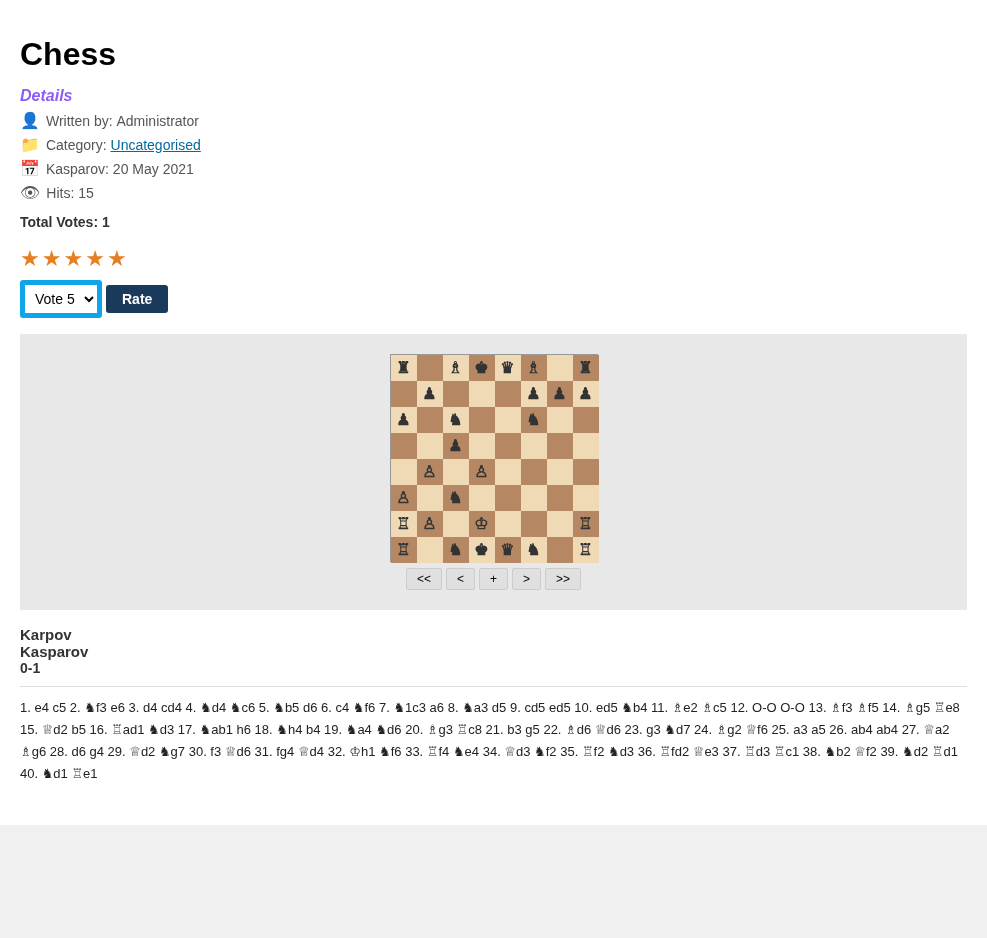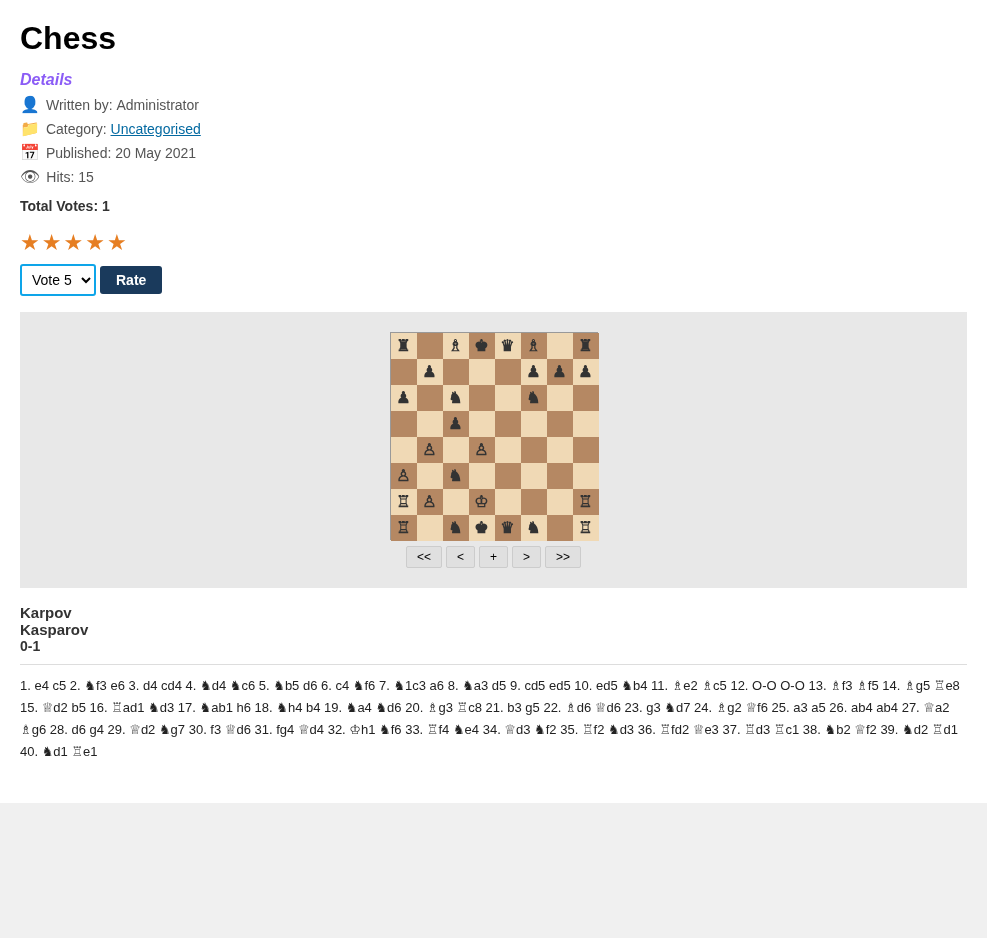--- a/index.html
+++ b/index.html
@@ -6,21 +6,21 @@
     body {
       font-family: Arial, sans-serif;
       font-size: 14px;
       background: #f0f0f0;
       color: #333;
     }
     .page-wrapper {
       background: #fff;
       max-width: 987px;
       margin: 0 auto;
-      padding: 20px 20px 40px 20px;
+      padding: 36px 20px 40px 20px;
     }
     h1.article-title {
       font-size: 32px;
       font-weight: bold;
       margin-bottom: 14px;
       color: #000;
     }
     .details-section {
       margin-bottom: 10px;
     }
@@ -65,21 +65,21 @@
       margin-right: 2px;
     }
     .vote-row {
       display: flex;
       align-items: center;
       gap: 4px;
     }
     .vote-select-wrapper {
       display: flex;
       align-items: center;
-      border: 2px solid #0ea5e9;
+      border: 5px solid #0ea5e9;
       background: #fff;
       border-radius: 3px;
       overflow: hidden;
     }
     .vote-select {
       border: none;
       outline: none;
       padding: 5px 6px;
       font-size: 14px;
       background: transparent;
@@ -195,21 +195,21 @@
       <span>Written by:</span>&nbsp;
       <span>Administrator</span>
     </div>
     <div class="detail-row">
       <span class="detail-icon">📁</span>
       <span>Category:</span>&nbsp;
       <a href="#">Uncategorised</a>
     </div>
     <div class="detail-row">
       <span class="detail-icon">📅</span>
-      <span>Published:</span>&nbsp;
+      <span>Kasparov:</span>&nbsp;
       <span>20 May 2021</span>
     </div>
     <div class="detail-row">
       <span class="detail-icon">👁</span>
       <span>Hits:</span>&nbsp;
       <span>15</span>
     </div>
   </div>
 
   <div class="votes-section">

